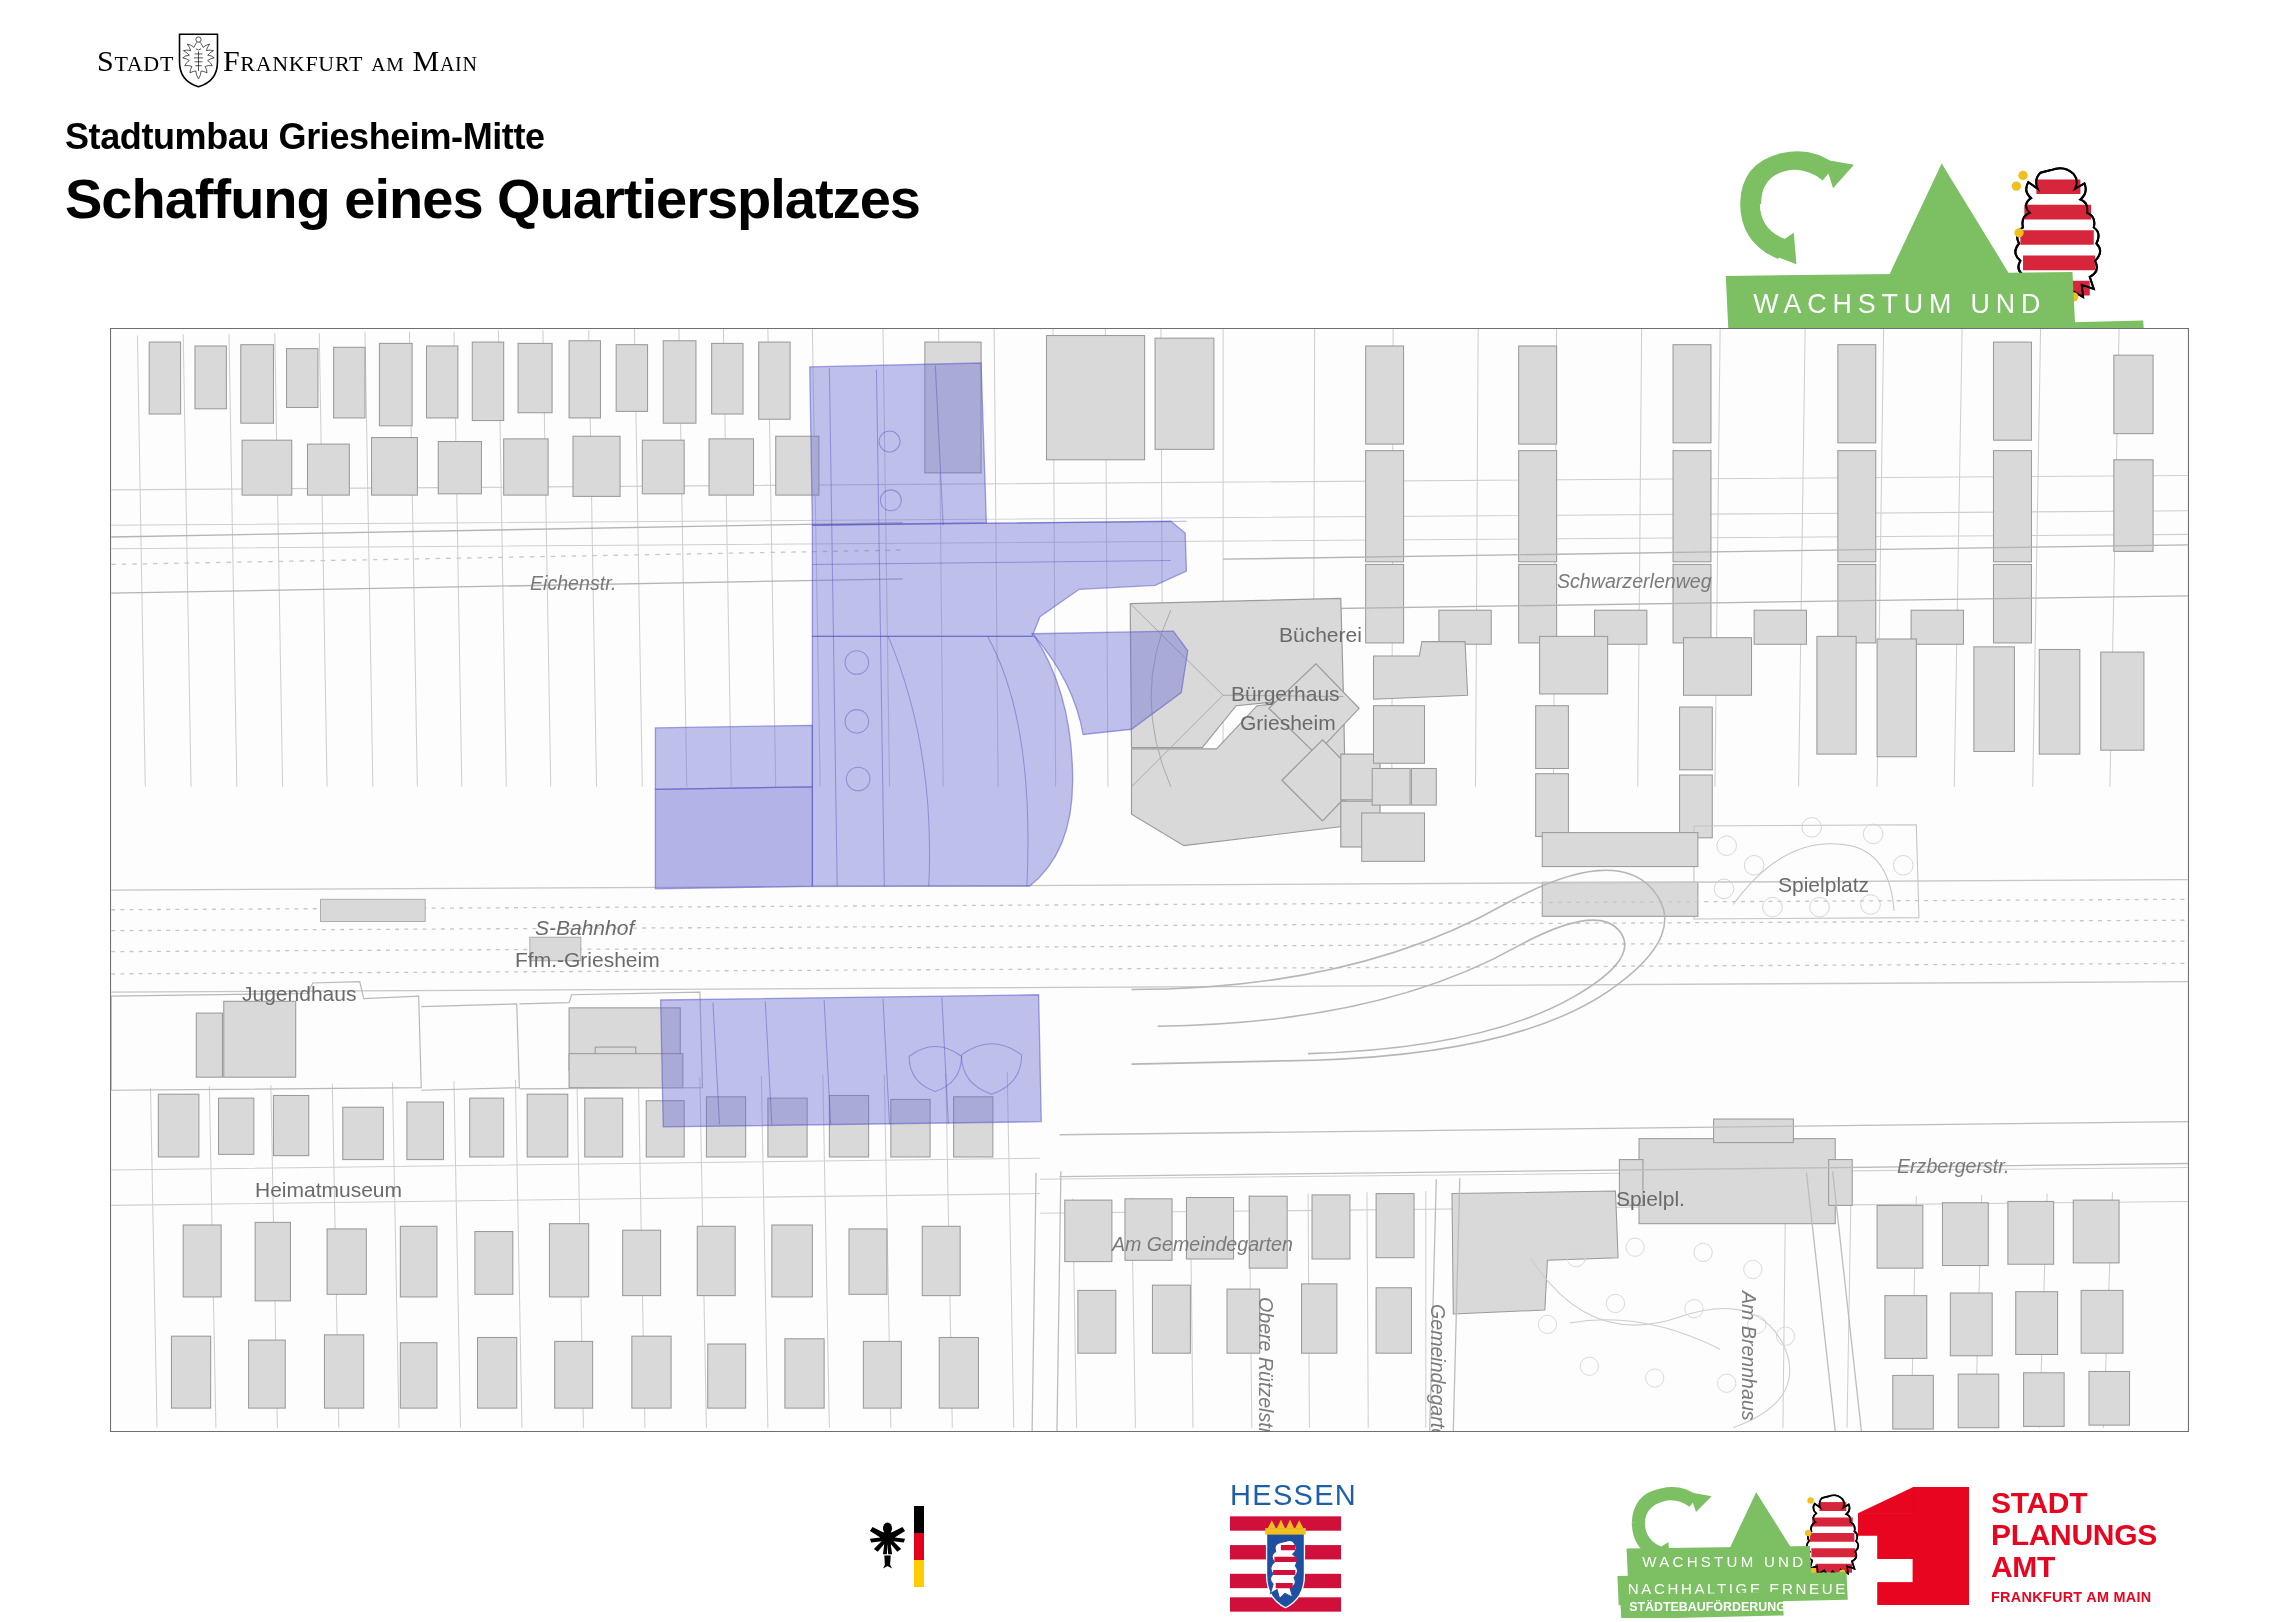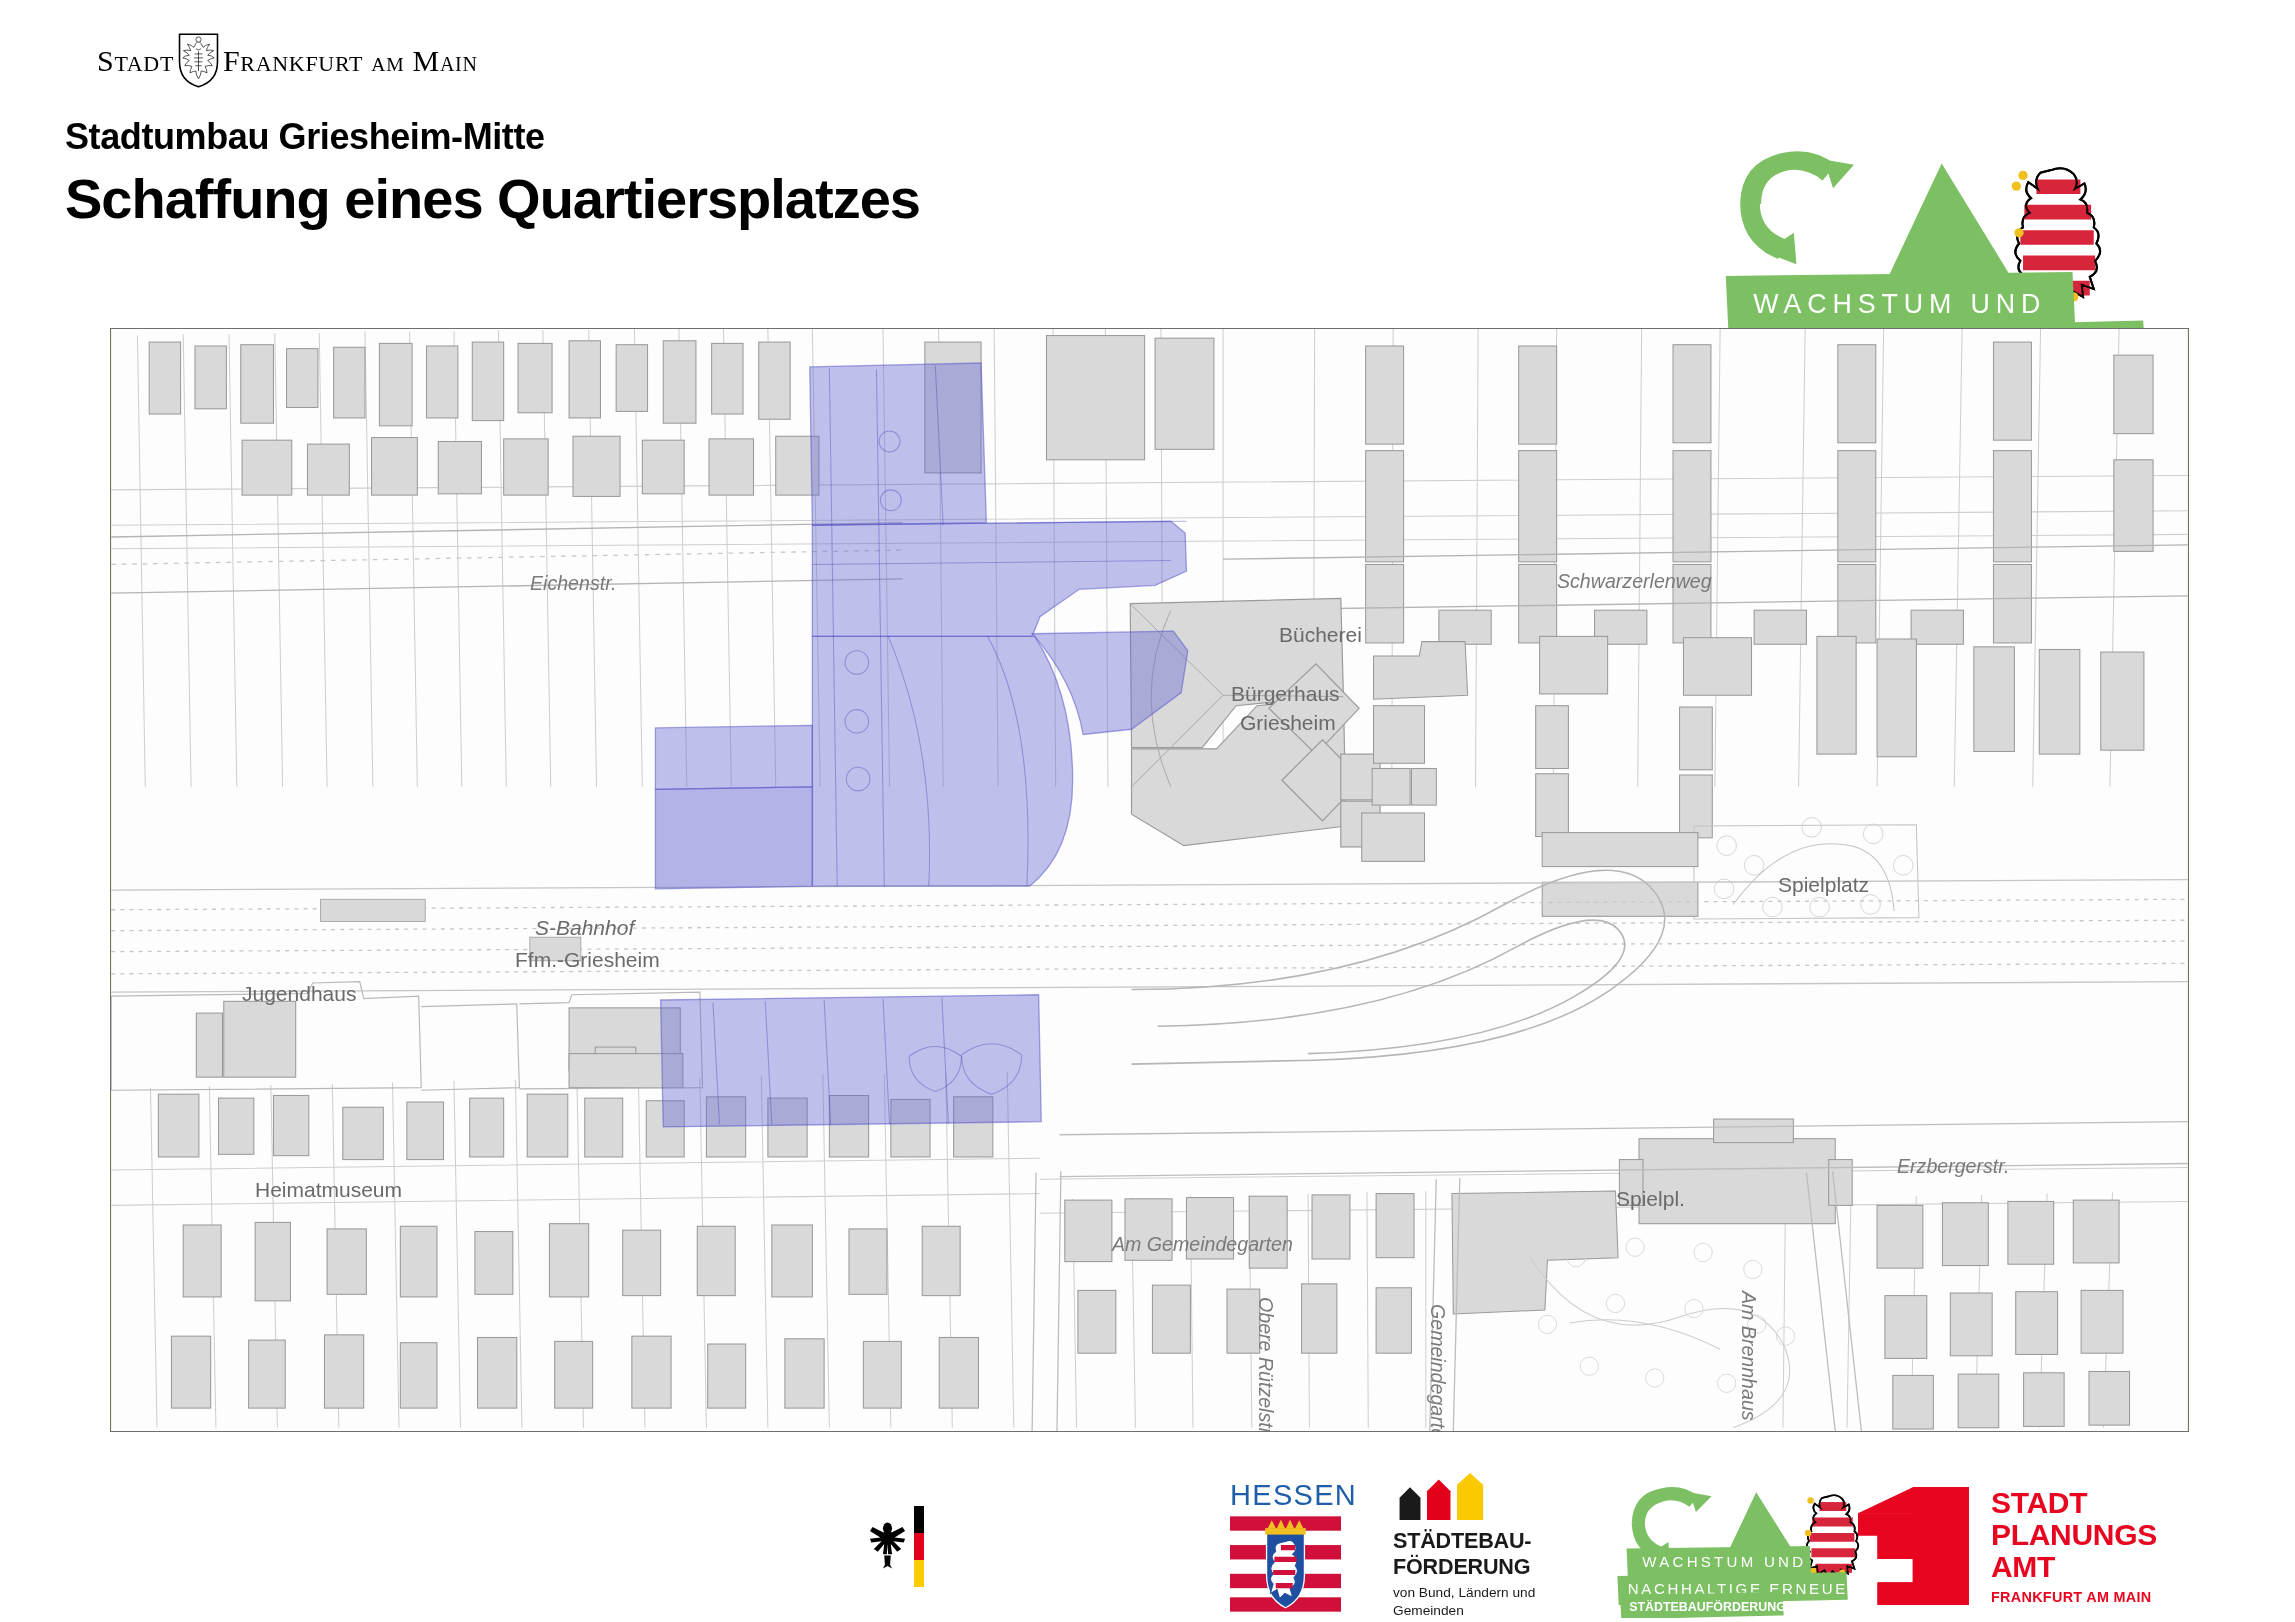--- a/index.html
+++ b/index.html
@@ -17,21 +17,21 @@
   #title-block{position:absolute;left:65px;top:118px;}
   #title-sub{font-size:36px;font-weight:bold;letter-spacing:-0.4px;
       font-family:"Liberation Sans",sans-serif;line-height:1.05;}
   #title-main{font-size:56px;font-weight:bold;letter-spacing:-1px;margin-top:14px;line-height:1.02;}
 
   
   #green-badge{position:absolute;left:1714px;top:124px;width:471px;height:262px;}
 
   
   #map-frame{position:absolute;left:110px;top:328px;width:2077px;height:1102px;
-      border:1.3px solid #6f6f6f;background:#bef264;overflow:hidden;}
+      border:1.3px solid #6f6f6f;background:#fde047;overflow:hidden;}
   #map-canvas{position:absolute;left:0;top:0;width:2077px;height:1102px;}
 
   .mlabel{position:absolute;color:#6a6a6a;white-space:nowrap;
       font-family:"Liberation Sans",sans-serif;pointer-events:none;}
   .mlabel.street{font-style:italic;font-size:19.6px;color:#7a7a7a;}
   .mlabel.place{font-size:21px;color:#6a6a6a;}
   .mlabel.vert{transform-origin:left top;}
 
   
   #footer{position:absolute;left:0;top:1469px;width:2295px;height:154px;}
@@ -516,35 +516,20 @@
       </g>
       <path d="M86 40 Q96 36 100 46 Q104 54 96 60 Q106 66 100 78 Q108 86 98 96
                Q104 106 92 112 L96 126 L84 120 L76 128 L72 114 L62 120 L66 106
                Q58 98 66 90 Q58 80 68 72 Q60 62 70 56 Q66 44 78 42 Z" fill="#fff" stroke="#1f4fa0" stroke-width="1.6"></path>
       <g fill="#d0103a">
         <path d="M78 46 h22 v8 h-22 z M68 64 h34 v8 h-34 z M66 84 h34 v8 h-34 z M70 104 h26 v8 h-26 z"></path>
       </g>
     </svg>
   </div>
 
-  <div class="flogo" style="left:1393px;flex-direction:column;justify-content:center;align-items:flex-start;">
-    <svg width="98" height="47" viewBox="0 0 150 72">
-      <path d="M10 72 V38 L26 22 L42 38 V72 Z" fill="#1a1a1a"></path>
-      <path d="M52 72 V28 L70 10 L88 28 V72 Z" fill="#e2001a"></path>
-      <path d="M98 72 V18 L118 0 L138 18 V72 Z" fill="#fbc900"></path>
-    </svg>
-    <div class="sbf-txt" style="margin-top:7.9px">
-      <div>STÄDTEBAU-</div>
-      <div>FÖRDERUNG</div>
-    </div>
-    <div class="sbf-sub">
-      <div>von Bund, Ländern und</div>
-      <div>Gemeinden</div>
-    </div>
-  </div>
 
   <div class="flogo" style="left:1616px;">
     <svg width="262" height="144" viewBox="0 0 400 220">
       <g fill="#7cc063">
         <path d="M24 74 Q26 30 68 22 Q100 14 126 34 L112 50 Q92 36 72 42 Q44 50 44 76 Z"></path>
         <path d="M112 28 L146 34 L122 58 Z"></path>
         <path d="M24 74 Q24 116 64 132 L72 112 Q44 102 44 74 Z"></path>
         <path d="M48 124 L80 104 L82 136 Z"></path>
       </g>
       <g fill="#7cc063">

